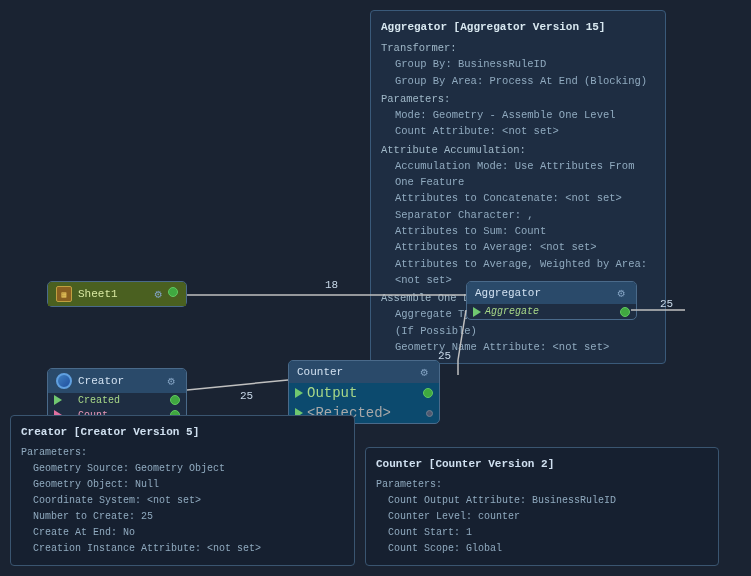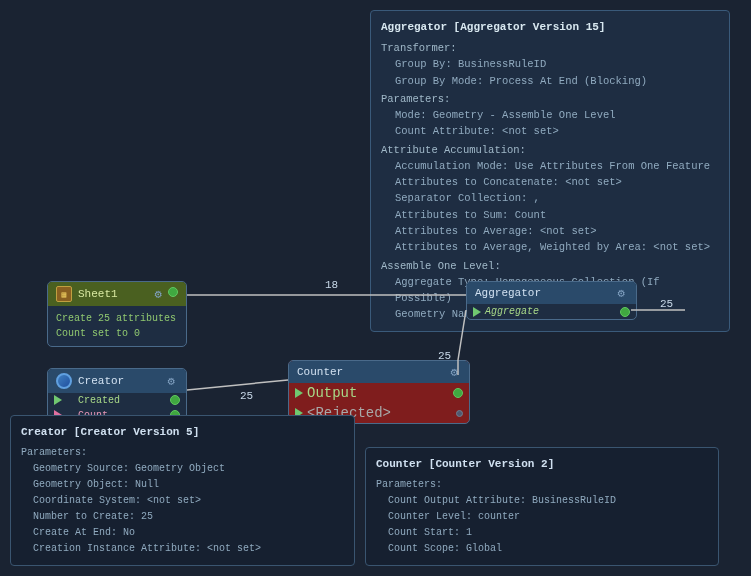--- a/index.html
+++ b/index.html
@@ -12,21 +12,21 @@
       color: #c8d8e8;
       overflow: hidden;
       position: relative;
     }
 
     
     .info-panel {
       position: absolute;
       top: 10px;
       left: 370px;
-      width: 360px;
+      width: 296px;
       background: #1e2d42;
       border: 1px solid #3a5a7a;
       border-radius: 4px;
       padding: 8px 10px;
       font-size: 10.5px;
       color: #b0c8d8;
       line-height: 1.55;
     }
     .info-panel .panel-title {
       font-weight: bold;
@@ -97,22 +97,22 @@
       display: flex;
       padding: 2px 6px;
       gap: 16px;
       font-size: 10px;
     }
 
     
     .node-counter {
       top: 360px;
       left: 288px;
-      width: 182px;
-      background: #7f1d1d;
+      width: 152px;
+      background: #0c4a6e;
       border-color: #4a6a8a;
       text-align: center;
     }
     .node-counter .node-header {
       background: #2a4a6a;
       border-radius: 4px 4px 0 0;
       padding: 4px 8px;
       display: flex;
       align-items: center;
       gap: 6px;
@@ -258,48 +258,44 @@
       display: inline-block;
     }
   </style>
 </head>
 <body>
 
 <div class="info-panel">
   <div class="panel-title">Aggregator [Aggregator Version 15]</div>
   <div class="section-label">Transformer:</div>
   <div class="indent">Group By: BusinessRuleID</div>
-  <div class="indent">Group By Mode: Process At End (Blocking)</div>
+  <div class="indent">Group By Area: Process At End (Blocking)</div>
   <div class="section-label">Parameters:</div>
   <div class="indent">Mode: Geometry - Assemble One Level</div>
   <div class="indent">Count Attribute: &lt;not set&gt;</div>
   <div class="section-label">Attribute Accumulation:</div>
   <div class="indent">Accumulation Mode: Use Attributes From One Feature</div>
   <div class="indent">Attributes to Concatenate: &lt;not set&gt;</div>
-  <div class="indent">Separator Collection: ,</div>
+  <div class="indent">Separator Character: ,</div>
   <div class="indent">Attributes to Sum: Count</div>
   <div class="indent">Attributes to Average: &lt;not set&gt;</div>
   <div class="indent">Attributes to Average, Weighted by Area: &lt;not set&gt;</div>
   <div class="section-label">Assemble One Level:</div>
   <div class="indent">Aggregate Type: Homogeneous Collection (If Possible)</div>
   <div class="indent">Geometry Name Attribute: &lt;not set&gt;</div>
 </div>
 
 <div class="node node-sheet1">
   <div class="node-header">
     <span class="sheet-icon">▦</span>
     <span>Sheet1</span>
     <span style="margin-left:auto; display:flex; gap:3px;">
       <span class="gear-icon">⚙</span>
       <span class="port-circle-green"></span>
     </span>
-  </div>
-  <div class="node-body">
-    <div>Create 25 attributes</div>
-    <div>Count set to 0</div>
   </div>
 </div>
 
 <div class="node node-creator">
   <div class="node-header">
     <span class="creator-icon"></span>
     <span>Creator</span>
     <span style="margin-left:auto;">
       <span class="gear-icon">⚙</span>
     </span>

